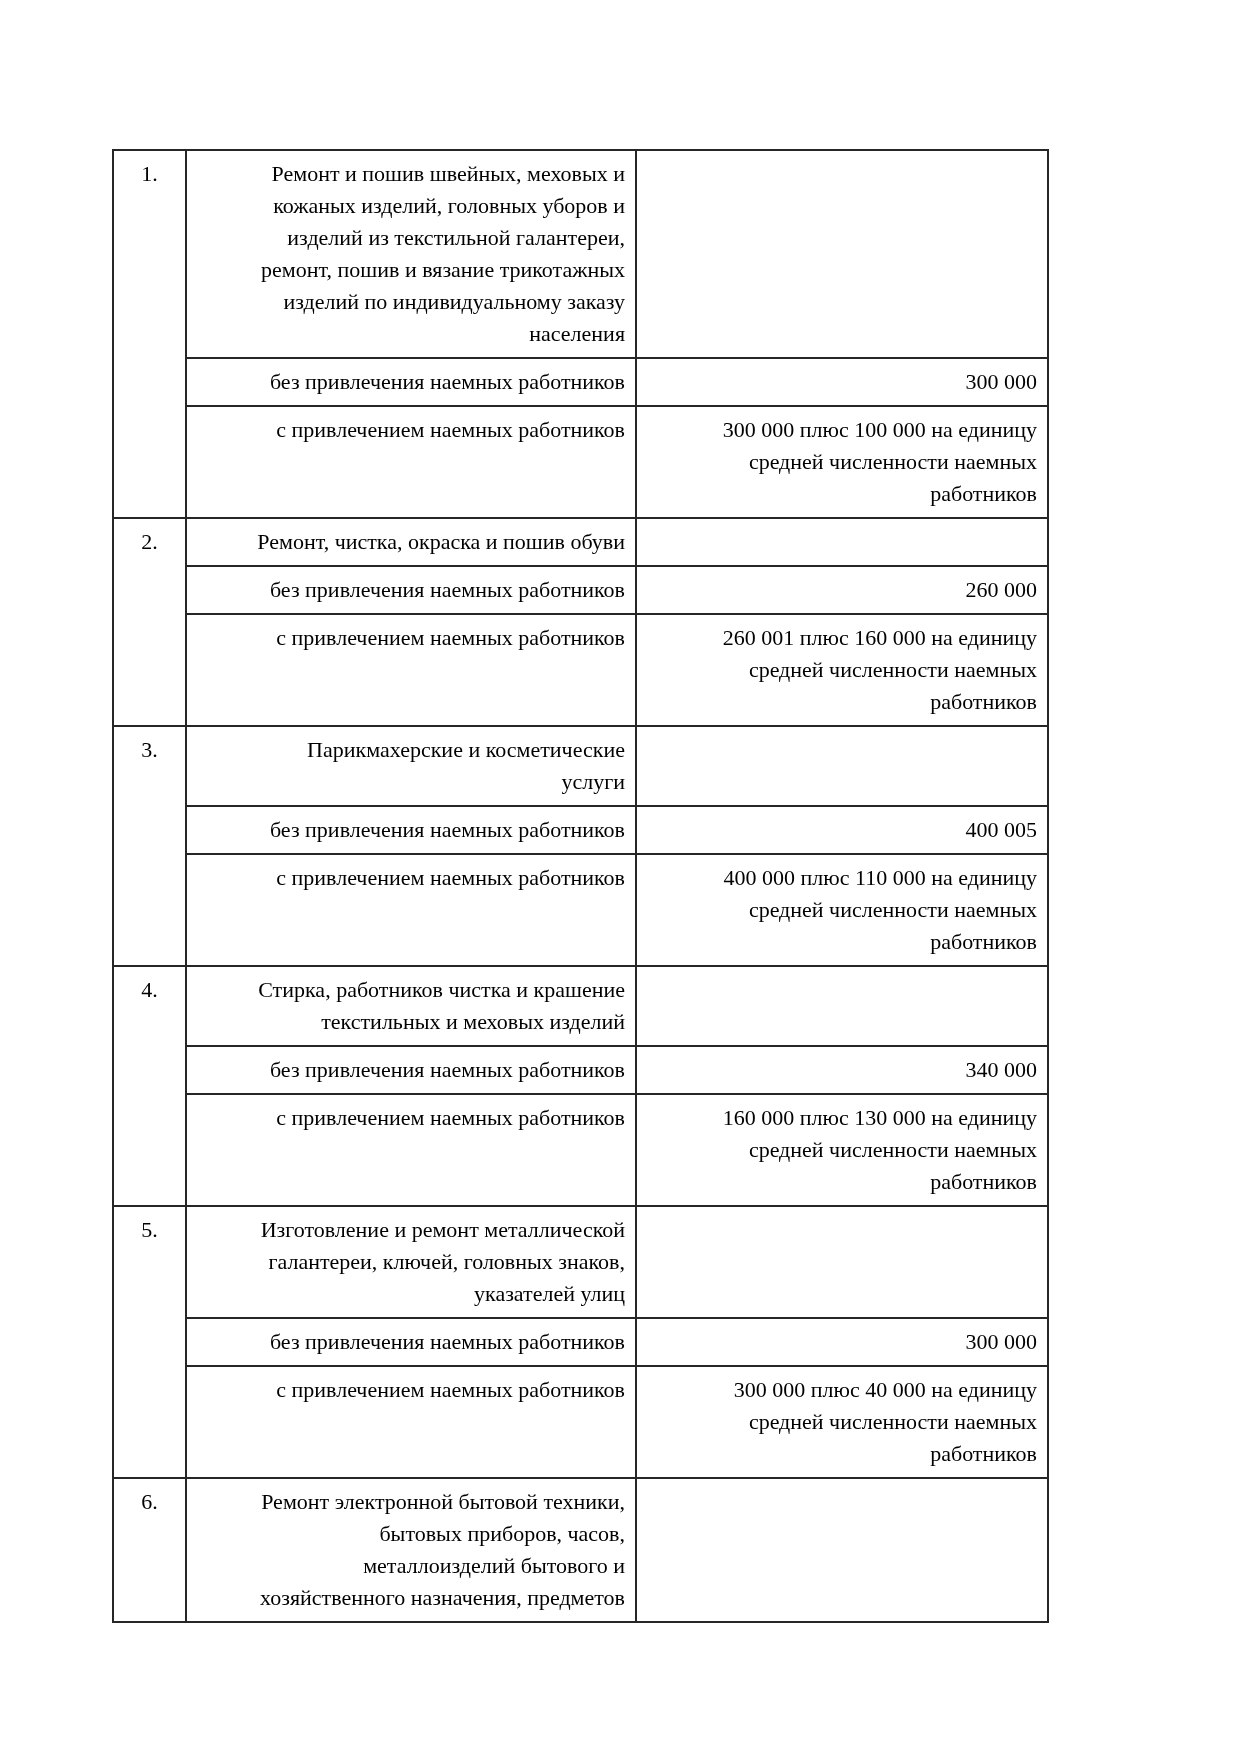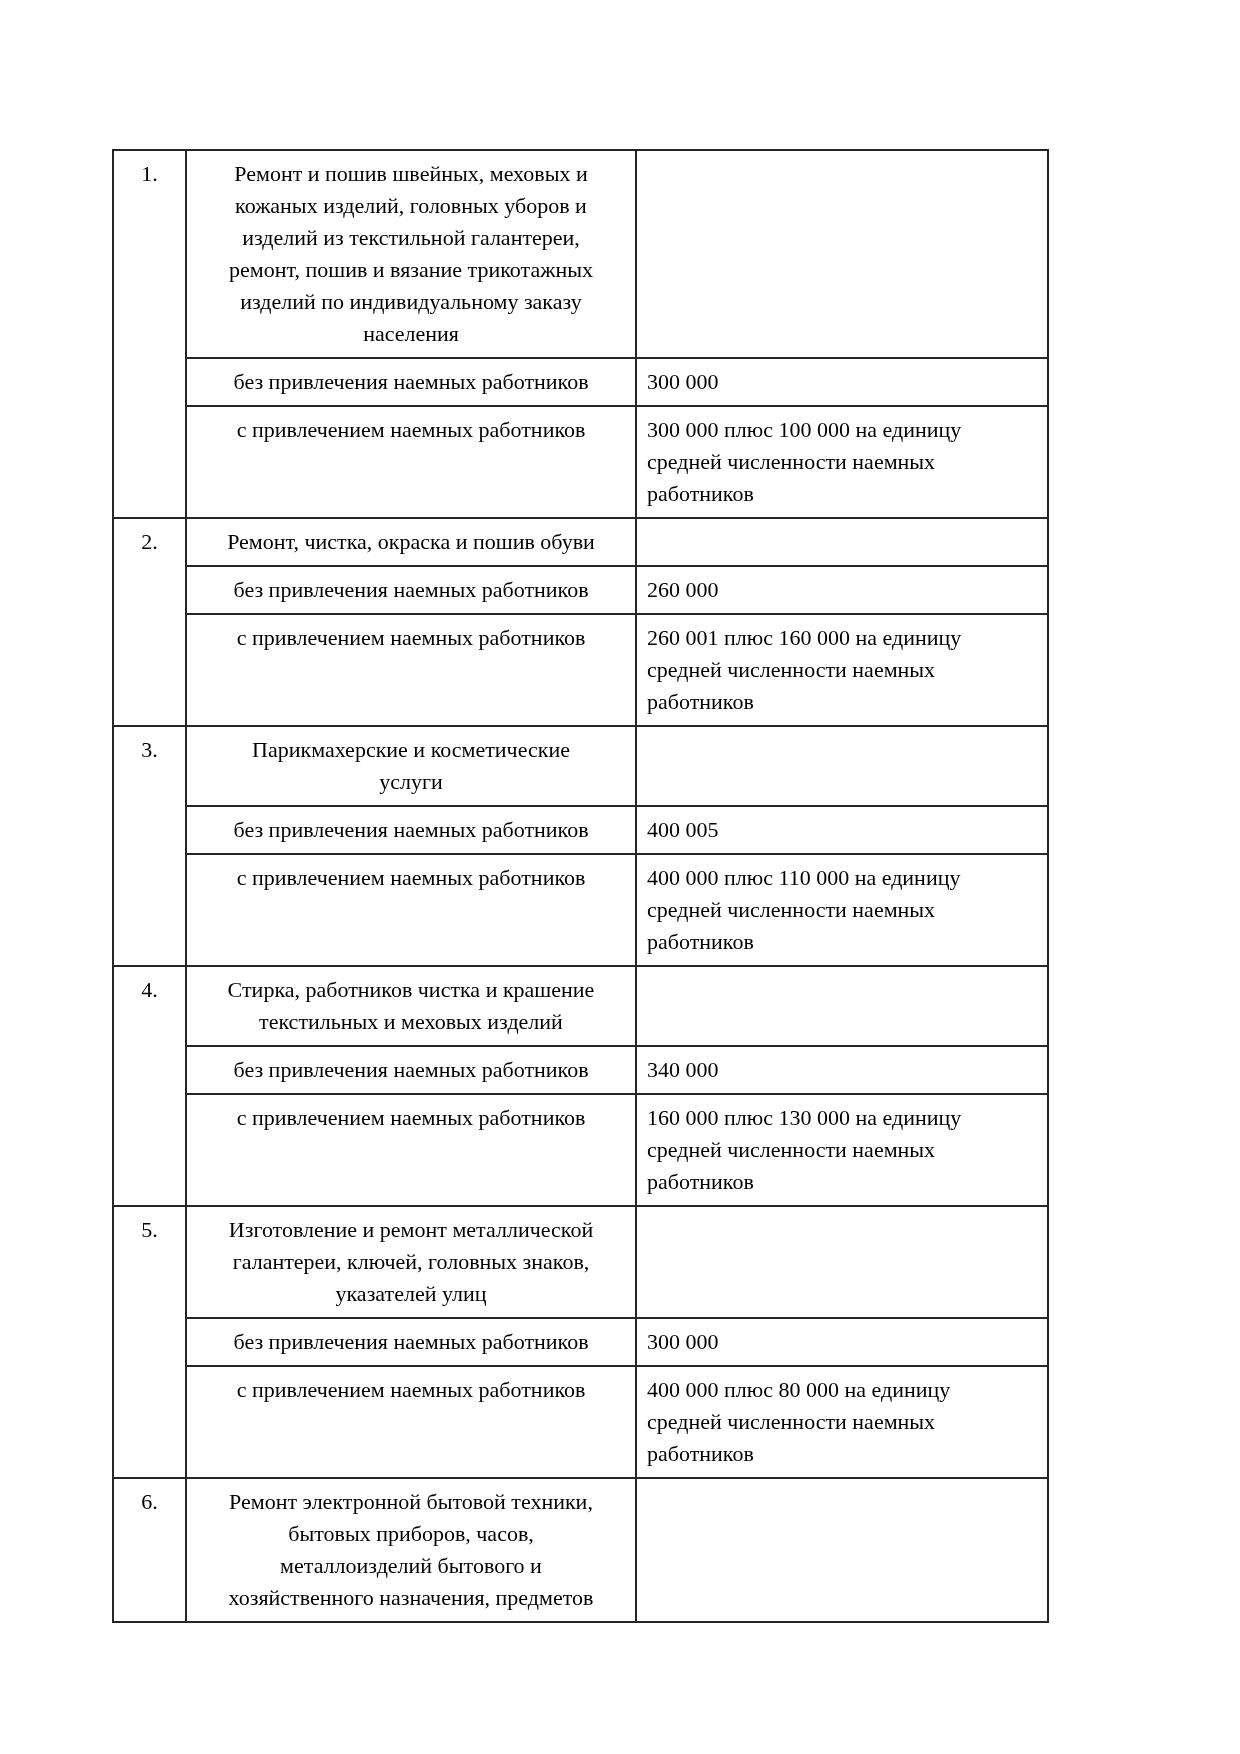--- a/index.html
+++ b/index.html
@@ -38,25 +38,25 @@
     line-height: 32px;
     padding: 7px 10px;
     overflow: hidden;
   }
   td.num {
     text-align: center;
     padding-left: 2px;
     padding-right: 2px;
   }
   td.desc {
-    text-align: center;
+    text-align: right;
     white-space: pre-line;
   }
   td.amount {
-    text-align: left;
+    text-align: right;
     white-space: pre-line;
   }
 </style>
 </head>
 <body>
 
 <div class="sheet">
   <table class="doc-table">
     <colgroup>
       <col class="c-num">
@@ -137,21 +137,21 @@
 галантереи, ключей, головных знаков,
 указателей улиц</td>
           <td class="amount"></td>
         </tr>
         <tr>
           <td class="desc">без привлечения наемных работников</td>
           <td class="amount">300 000</td>
         </tr>
         <tr>
           <td class="desc">с привлечением наемных работников</td>
-          <td class="amount">400 000 плюс 80 000 на единицу
+          <td class="amount">300 000 плюс 40 000 на единицу
 средней численности наемных
 работников</td>
         </tr>
         <tr>
           <td class="num" rowspan="1">6.</td>
           <td class="desc">Ремонт электронной бытовой техники,
 бытовых приборов, часов,
 металлоизделий бытового и
 хозяйственного назначения, предметов</td>
           <td class="amount"></td>

